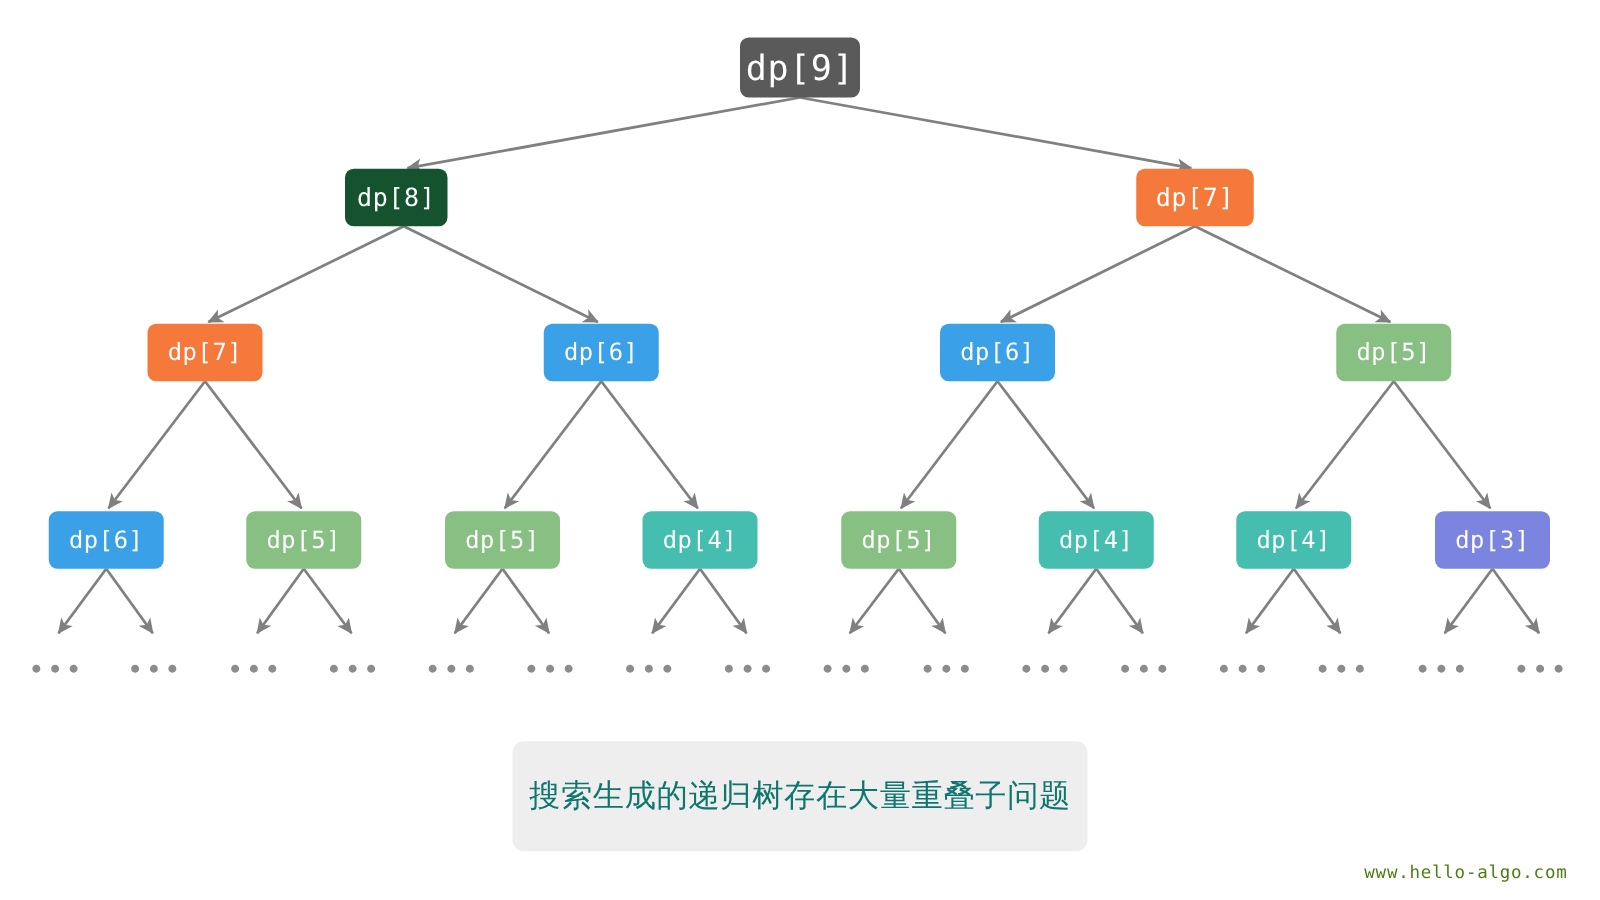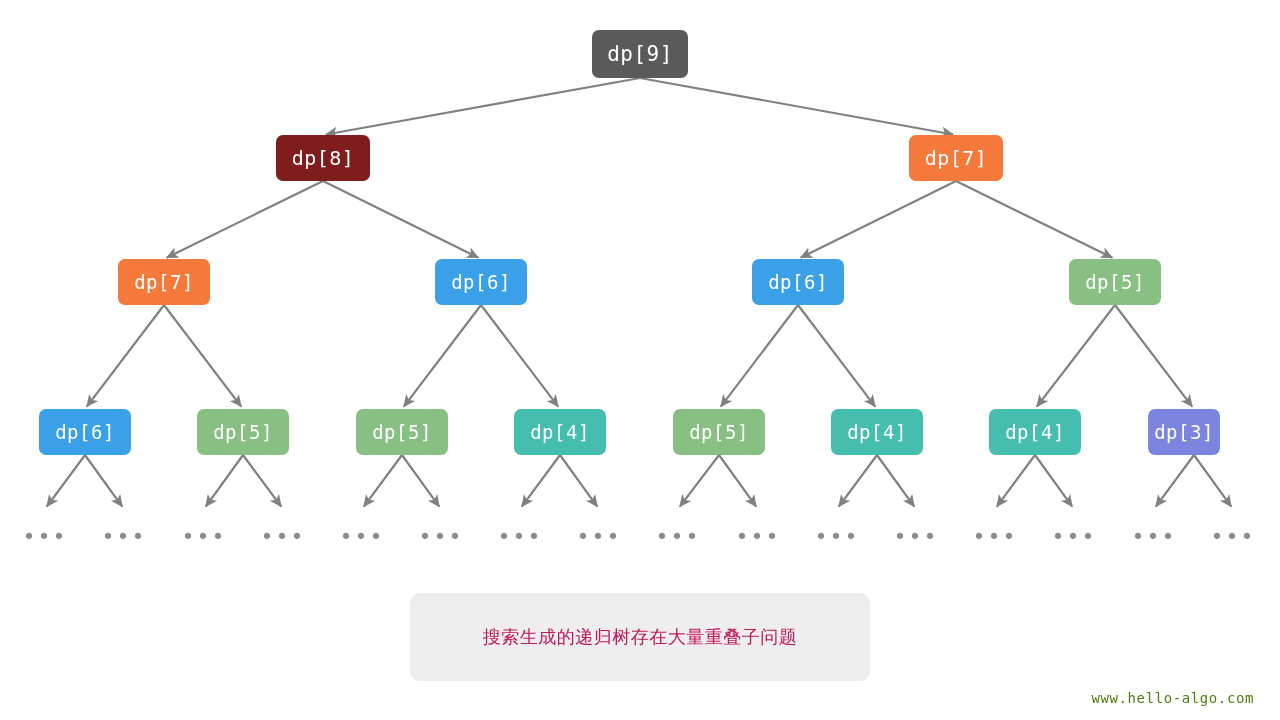--- a/index.html
+++ b/index.html
@@ -34,21 +34,21 @@
     color: #ffffff;
     font-family: "DejaVu Sans Mono", "Liberation Mono", monospace;
     letter-spacing: 0.5px;
     white-space: nowrap;
     box-sizing: border-box;
     z-index: 3;
   }
   .node.root {
     width: 96px;
     height: 48px;
-    font-size: 21px;
+    font-size: 28px;
   }
   .node.lvl1 {
     width: 94px;
     height: 46px;
     font-size: 20px;
   }
   .node.lvl2 {
     width: 92px;
     height: 46px;
     font-size: 19px;
@@ -78,22 +78,22 @@
     background: #eeeeee;
     border-radius: 9px;
     display: flex;
     flex-direction: column;
     align-items: center;
     justify-content: center;
     z-index: 4;
   }
   .caption-line {
     font-family: "DejaVu Sans", "Liberation Sans", sans-serif;
-    font-size: 18px;
-    color: #be185d;
+    font-size: 25px;
+    color: #0f766e;
     line-height: 1.45;
     letter-spacing: 0.5px;
     white-space: nowrap;
   }
   .caption-line sup {
     font-size: 0.68em;
     font-weight: bold;
     vertical-align: super;
   }
   #watermark {
@@ -151,21 +151,21 @@
         <line x1="1035" y1="455" x2="1072.2435283384668" y2="506.56796231480035" stroke="#808080" stroke-width="2.2" marker-end="url(#arrowhead)"></line>
         <line x1="1194" y1="455" x2="1155.7856826518773" y2="506.58932841996574" stroke="#808080" stroke-width="2.2" marker-end="url(#arrowhead)"></line>
         <line x1="1194" y1="455" x2="1231.2435283384668" y2="506.56796231480035" stroke="#808080" stroke-width="2.2" marker-end="url(#arrowhead)"></line>
       </g>
   </svg>
 
   <div id="nodes-layer">
       <div class="node lvl0 root" style="left: 592px; top: 30px; width: 96px; height: 48px; background: rgb(90, 90, 90);">
         <span>dp[9]</span>
       </div>
-      <div class="node lvl1" style="left: 276px; top: 135px; width: 94px; height: 46px; background: #7f1d1d;">
+      <div class="node lvl1" style="left: 276px; top: 135px; width: 82px; height: 46px; background: #14532d;">
         <span>dp[8]</span>
       </div>
       <div class="node lvl1" style="left: 909px; top: 135px; width: 94px; height: 46px; background: rgb(244, 121, 59);">
         <span>dp[7]</span>
       </div>
       <div class="node lvl2" style="left: 118px; top: 259px; width: 92px; height: 46px; background: rgb(244, 121, 59);">
         <span>dp[7]</span>
       </div>
       <div class="node lvl2" style="left: 435px; top: 259px; width: 92px; height: 46px; background: rgb(58, 160, 232);">
         <span>dp[6]</span>
@@ -190,21 +190,21 @@
       </div>
       <div class="node lvl3" style="left: 673px; top: 409px; width: 92px; height: 46px; background: rgb(136, 191, 131);">
         <span>dp[5]</span>
       </div>
       <div class="node lvl3" style="left: 831px; top: 409px; width: 92px; height: 46px; background: rgb(69, 189, 175);">
         <span>dp[4]</span>
       </div>
       <div class="node lvl3" style="left: 989px; top: 409px; width: 92px; height: 46px; background: rgb(69, 189, 175);">
         <span>dp[4]</span>
       </div>
-      <div class="node lvl3" style="left: 1148px; top: 409px; width: 72px; height: 46px; background: rgb(123, 132, 222);">
+      <div class="node lvl3" style="left: 1148px; top: 409px; width: 92px; height: 46px; background: rgb(123, 132, 222);">
         <span>dp[3]</span>
       </div>
     </div>
   <div id="ellipsis-layer">
       <div class="ellipsis" style="left: 45px; top: 537px; color: rgb(140, 140, 140);">•••</div>
       <div class="ellipsis" style="left: 124px; top: 537px; color: rgb(140, 140, 140);">•••</div>
       <div class="ellipsis" style="left: 204px; top: 537px; color: rgb(140, 140, 140);">•••</div>
       <div class="ellipsis" style="left: 283px; top: 537px; color: rgb(140, 140, 140);">•••</div>
       <div class="ellipsis" style="left: 362px; top: 537px; color: rgb(140, 140, 140);">•••</div>
       <div class="ellipsis" style="left: 441px; top: 537px; color: rgb(140, 140, 140);">•••</div>

